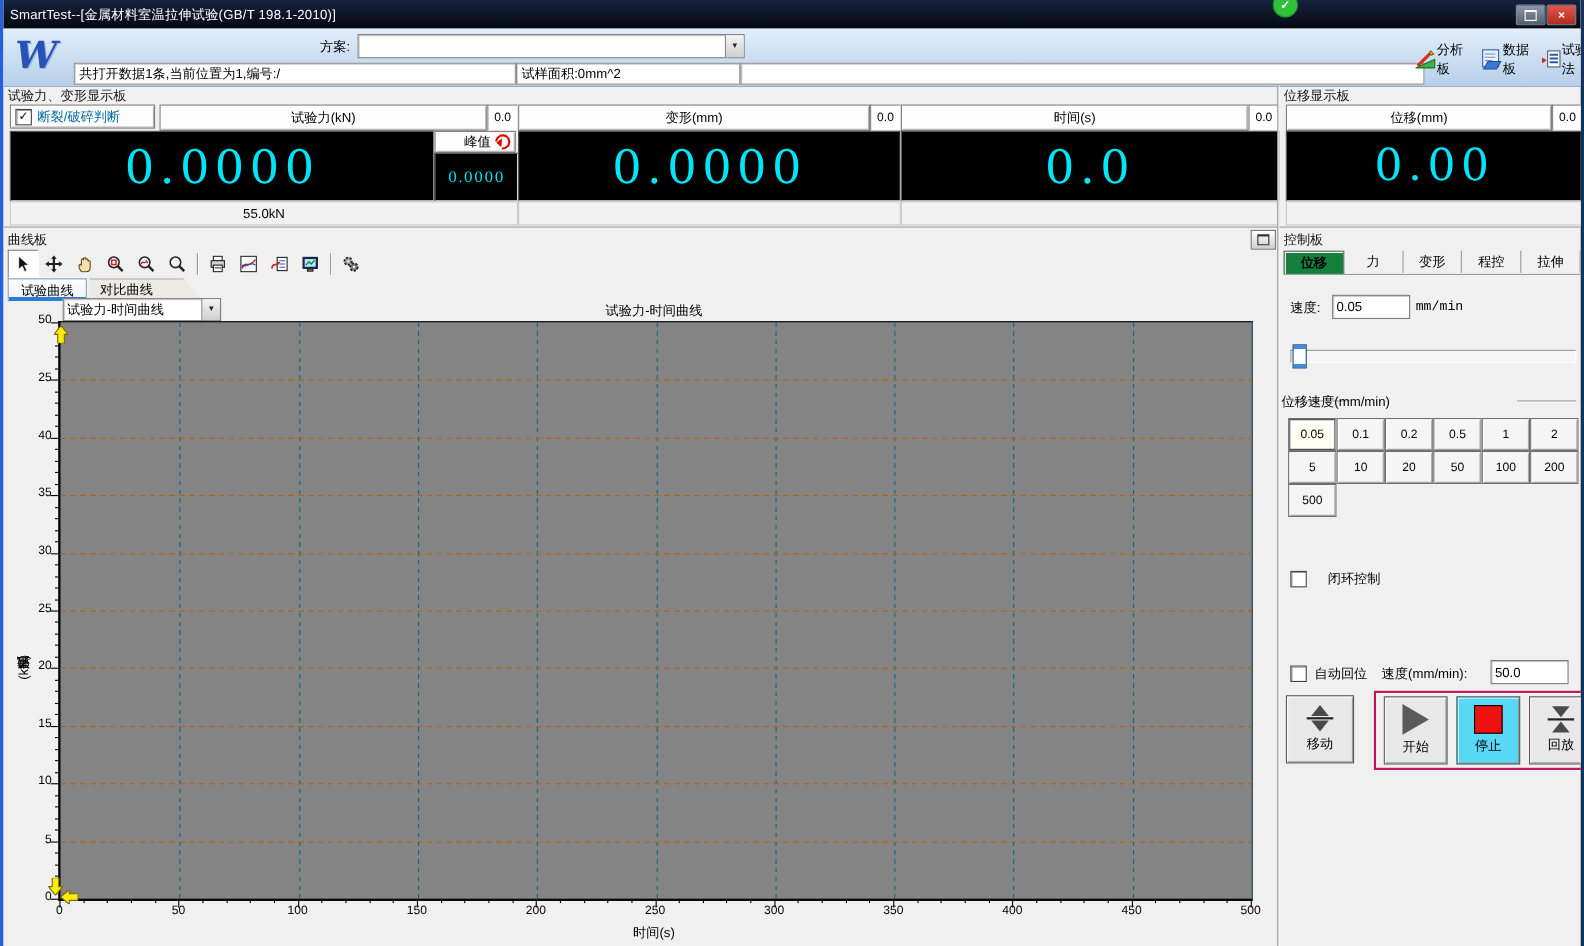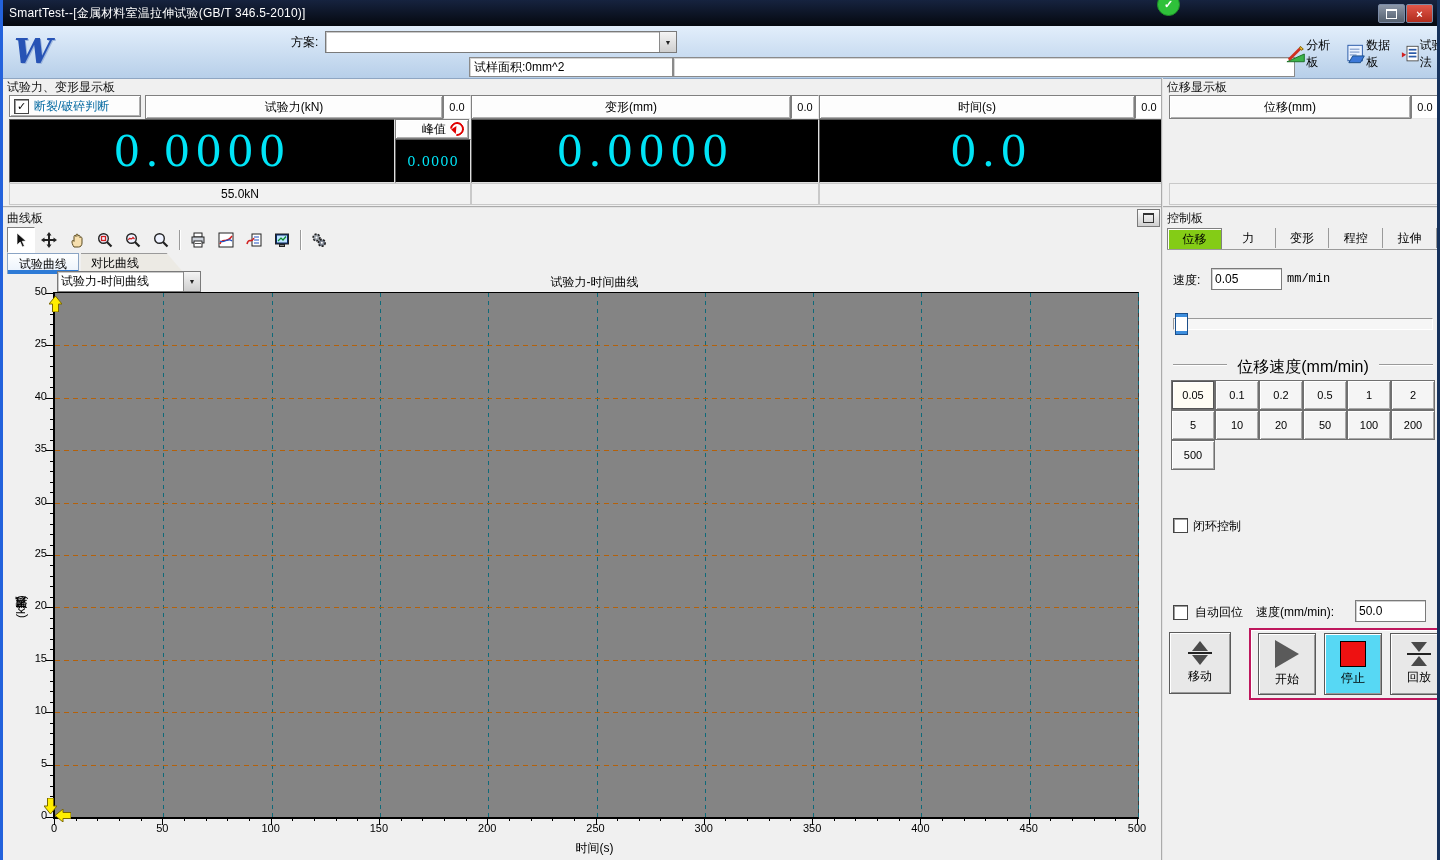--- a/index.html
+++ b/index.html
@@ -56,21 +56,21 @@
   .vgrid{position:absolute;top:0;bottom:0;width:1px}
   .hgrid{position:absolute;left:0;right:0;height:1px}
   .xlab{position:absolute;transform:translateX(-50%);font-size:11px}
   .ylab{position:absolute;right:2px;transform:translateY(-7px);font-size:11px}
   .xtick{position:absolute;top:0;width:1px;height:3px;background:#000}
   .xtick.major{height:7px}
   .ytick{position:absolute;right:0;height:1px;width:3px;background:#000}
   .ytick.major{width:7px}
   
   .ctab{height:20px;display:flex;align-items:center;justify-content:center;font-size:12px;border-right:1px solid #9a9a9a;flex:1}
-  .ctab.active{background:#84cc16;border:1px solid #808080;border-bottom:none;box-shadow:inset 1px 1px 0 #fff;font-weight:normal}
+  .ctab.active{background:#15803d;border:1px solid #808080;border-bottom:none;box-shadow:inset 1px 1px 0 #fff;font-weight:bold}
   .field{background:#fff;border:1px solid #7a7a7a;box-shadow:inset 1px 1px 0 #cfcfcf;font-size:12px;padding-left:3px;outline:0}
   .slider-track{background:#f6f6f6;border:1px solid;border-color:#9a9a9a #fff #fff #9a9a9a;height:10px}
   .slider-thumb{width:11px;height:20px;background:linear-gradient(#3d8ede 0 3px,#fff 3px calc(100% - 3px),#3d8ede calc(100% - 3px));
                 border:1px solid #1c4f8a}
   .grp-line{height:1px;background:#9a9a9a;box-shadow:0 1px 0 #fff}
   .spd-grid{display:grid;grid-template-columns:repeat(6,44px);grid-auto-rows:30px}
   .spd{background:#f5f5f5;border:1px solid #707070;box-shadow:inset 1px 1px 0 #fff,inset -1px -1px 0 #a8a8a8;
        display:flex;align-items:center;justify-content:center;font-size:11px;cursor:default}
   .spd.sel{background:#fffdf4;box-shadow:inset 0 0 0 1px #555,inset 2px 2px 0 #fff}
   .ctl-btn{background:#e8e8e8;border:1px solid #5a5a5a;box-shadow:inset 1px 1px 0 #fff,inset -1px -1px 0 #9a9a9a;
@@ -83,35 +83,36 @@
   .stop-sq{width:24px;height:24px;background:#ee1111;border:1px solid #000}
   .refresh{width:10px;height:10px;border:2px solid #e00000;border-radius:50%;border-left-color:transparent;position:relative;transform:rotate(-40deg)}
   .refresh:after{content:"";position:absolute;left:-4px;top:-2px;border:4px solid transparent;border-right:5px solid #e00000;transform:rotate(45deg)}
   .divider-h{left:0;width:100%;height:2px;background:linear-gradient(#8f8f8f,#fff)}
   .divider-v{top:78px;bottom:0;width:2px;background:linear-gradient(90deg,#8f8f8f,#fff)}
 </style>
 </head>
 <body>
 
 <div class="abs titlebar">
-  <span class="title-text">SmartTest--[金属材料室温拉伸试验(GB/T 346.5-2010)]</span>
+  <span class="title-text">SmartTest--[金属材料室温拉伸试验(GB/T 198.1-2010)]</span>
   <div class="abs badge">✓</div>
   <div class="winbtn restore">
       <span class="restore-glyph"></span>
     </div>
   <div class="winbtn close">×</div>
 </div>
 
 <div class="abs chrome">
   <div class="abs logo">W</div>
   <span class="abs scheme-label">方案:</span>
   <div class="abs combo">
     <input value="" style="">
     <span class="drop">▼</span>
   </div>
+  <div class="abs status-field" style="left:64px;width:396px">共打开数据1条,当前位置为1,编号:/</div>
   <div class="abs status-field" style="left:466px;width:198px">试样面积:0mm^2</div>
   <div class="abs status-field" style="left:670px;width:616px"></div>
 
   <div class="abs quick" style="left:1282px">
     <svg width="22" height="20" viewBox="0 0 22 20">
       <polygon points="2,18 20,18 20,10" fill="#3cb44a" stroke="#1c7028"></polygon>
       <line x1="4" y1="16" x2="16" y2="4" stroke="#d03020" stroke-width="3"></line>
       <polygon points="16,2 19,5 17,6 15,4" fill="#f0c030" stroke="#806000"></polygon>
     </svg>
     <span class="lbl">分析板</span>
@@ -171,20 +172,23 @@
 
   <div class="abs strip" style="left:4px;top:105px;width:460px;height:20px">55.0kN</div>
   <div class="abs strip" style="left:466px;top:105px;width:346px;height:20px"></div>
   <div class="abs strip" style="left:814px;top:105px;width:342px;height:20px"></div>
 </div>
 
 <div class="abs" style="left:1162px;top:78px;width:276px;height:128px">
   <div class="abs panel-title" style="left:2px;top:1px">位移显示板</div>
   <div class="abs raised hdr-cell" style="left:4px;top:17px;width:240px;height:22px">位移(mm)</div>
   <div class="abs sunken corner" style="left:246px;top:17px;width:26px;height:22px">0.0</div>
+  <div class="abs blackbox" style="left:4px;top:41px;width:268px;height:62px">
+    <span class="cyan-val" style="font-size:40px">0.00</span>
+  </div>
   <div class="abs strip" style="left:4px;top:105px;width:268px;height:20px"></div>
 </div>
 
 <div class="abs divider-h" style="top:206px"></div>
 <div class="abs divider-v" style="left:1158px"></div>
 
 <div class="abs" style="left:2px;top:208px;width:1156px;height:650px">
   <div class="abs panel-title" style="left:2px;top:2px">曲线板</div>
   <div class="abs" style="left:1132px;top:1px;width:21px;height:16px;background:linear-gradient(#fdfdfd,#cfcfcf);border:1px solid #7a7a7a;display:flex;align-items:center;justify-content:center">
     <span class="restore-glyph" style="border-color:#333"></span>
@@ -460,41 +464,41 @@
   </div>
 
   <span class="abs" style="left:8px;top:64px">速度:</span>
   <input class="abs field" style="left: 46px; top: 60px; width: 64px; height: 18px;" value="0.05">
   <span class="abs" style="left:122px;top:64px;font-family:'Liberation Mono',monospace">mm/min</span>
 
   <div class="abs slider-track" style="left:8px;top:110px;width:258px"></div>
   <div class="abs slider-thumb" style="left:10px;top:105px"></div>
 
   <div class="abs grp-line" style="left:8px;top:156px;width:54px"></div>
-  <div class="abs" style="left:0;top:149px;width:276px;text-align:center;font-size:16px">位移速度(mm/min)</div>
+  <div class="abs" style="left:0;top:149px;width:276px;font-size:12px">位移速度(mm/min)</div>
   <div class="abs grp-line" style="left:214px;top:156px;width:54px"></div>
 
   <div class="abs spd-grid" style="left:6px;top:172px">
 
   <div class="spd sel">0.05</div>
       <div class="spd">0.1</div>
       <div class="spd">0.2</div>
       <div class="spd">0.5</div>
       <div class="spd">1</div>
       <div class="spd">2</div>
       <div class="spd">5</div>
       <div class="spd">10</div>
       <div class="spd">20</div>
       <div class="spd">50</div>
       <div class="spd">100</div>
       <div class="spd">200</div>
       <div class="spd">500</div>
     </div>
 
-  <div class="abs" style="left:8px;top:310px;display:flex;align-items:flex-start;gap:5px">
+  <div class="abs" style="left:8px;top:310px;display:flex;align-items:center;gap:19px">
     <span class="cb"></span>
     <span>闭环控制</span>
   </div>
 
   <div class="abs" style="left:8px;top:396px;display:flex;align-items:center;gap:7px">
     <span class="cb"></span>
     <span>自动回位</span>
     <span style="margin-left:6px">速度(mm/min):</span>
   </div>
   <input class="abs field" style="left: 190px; top: 392px; width: 64px; height: 18px;" value="50.0">

